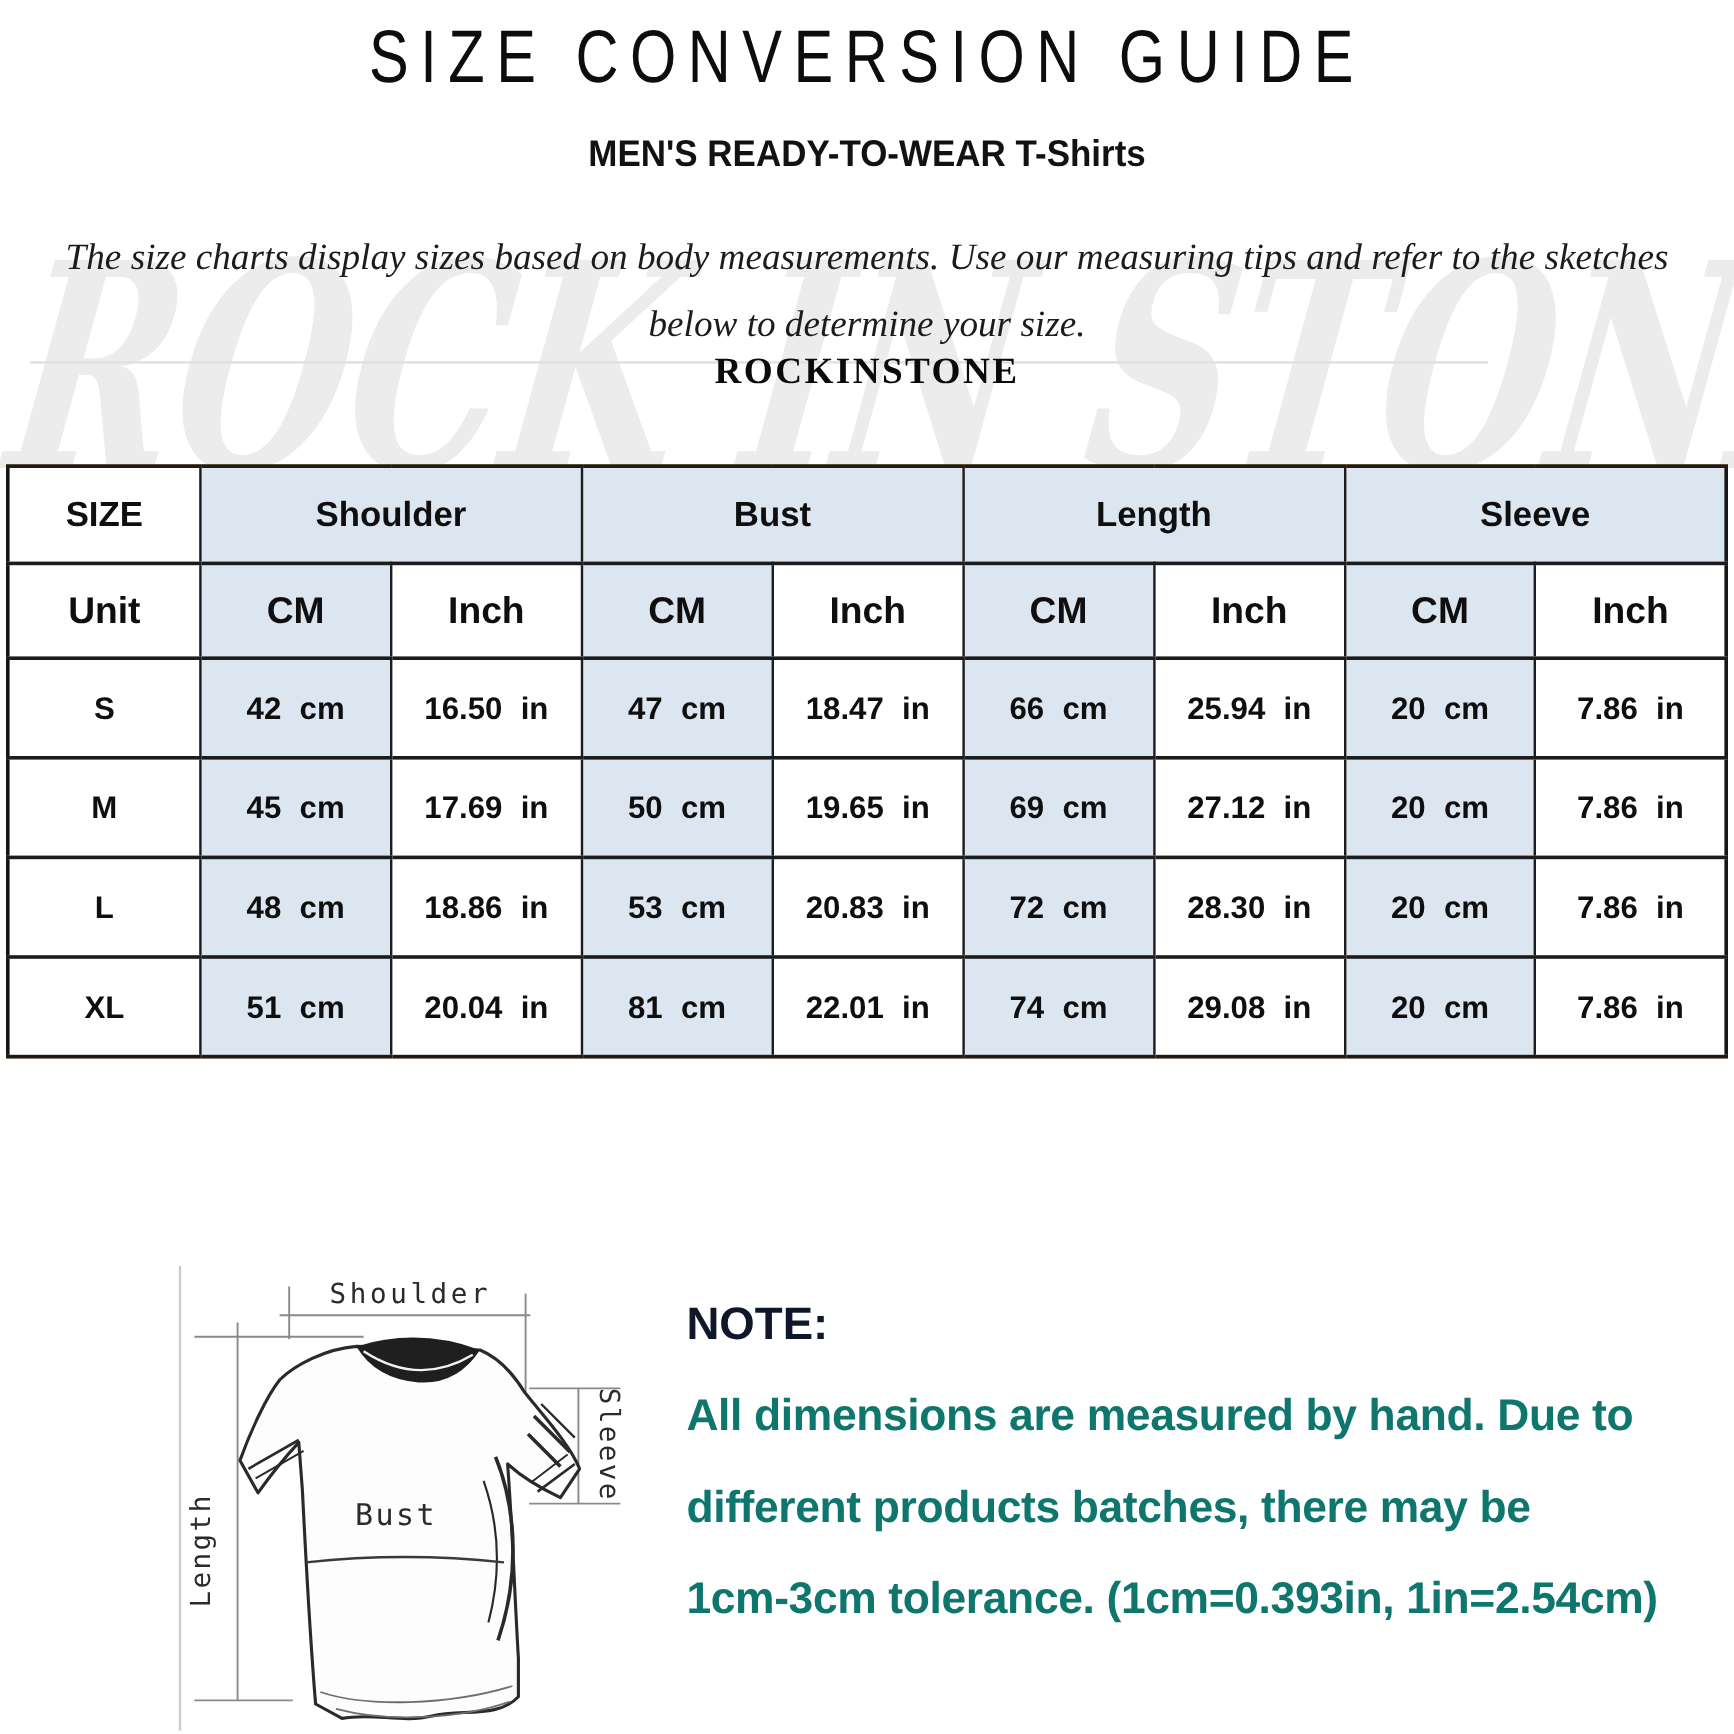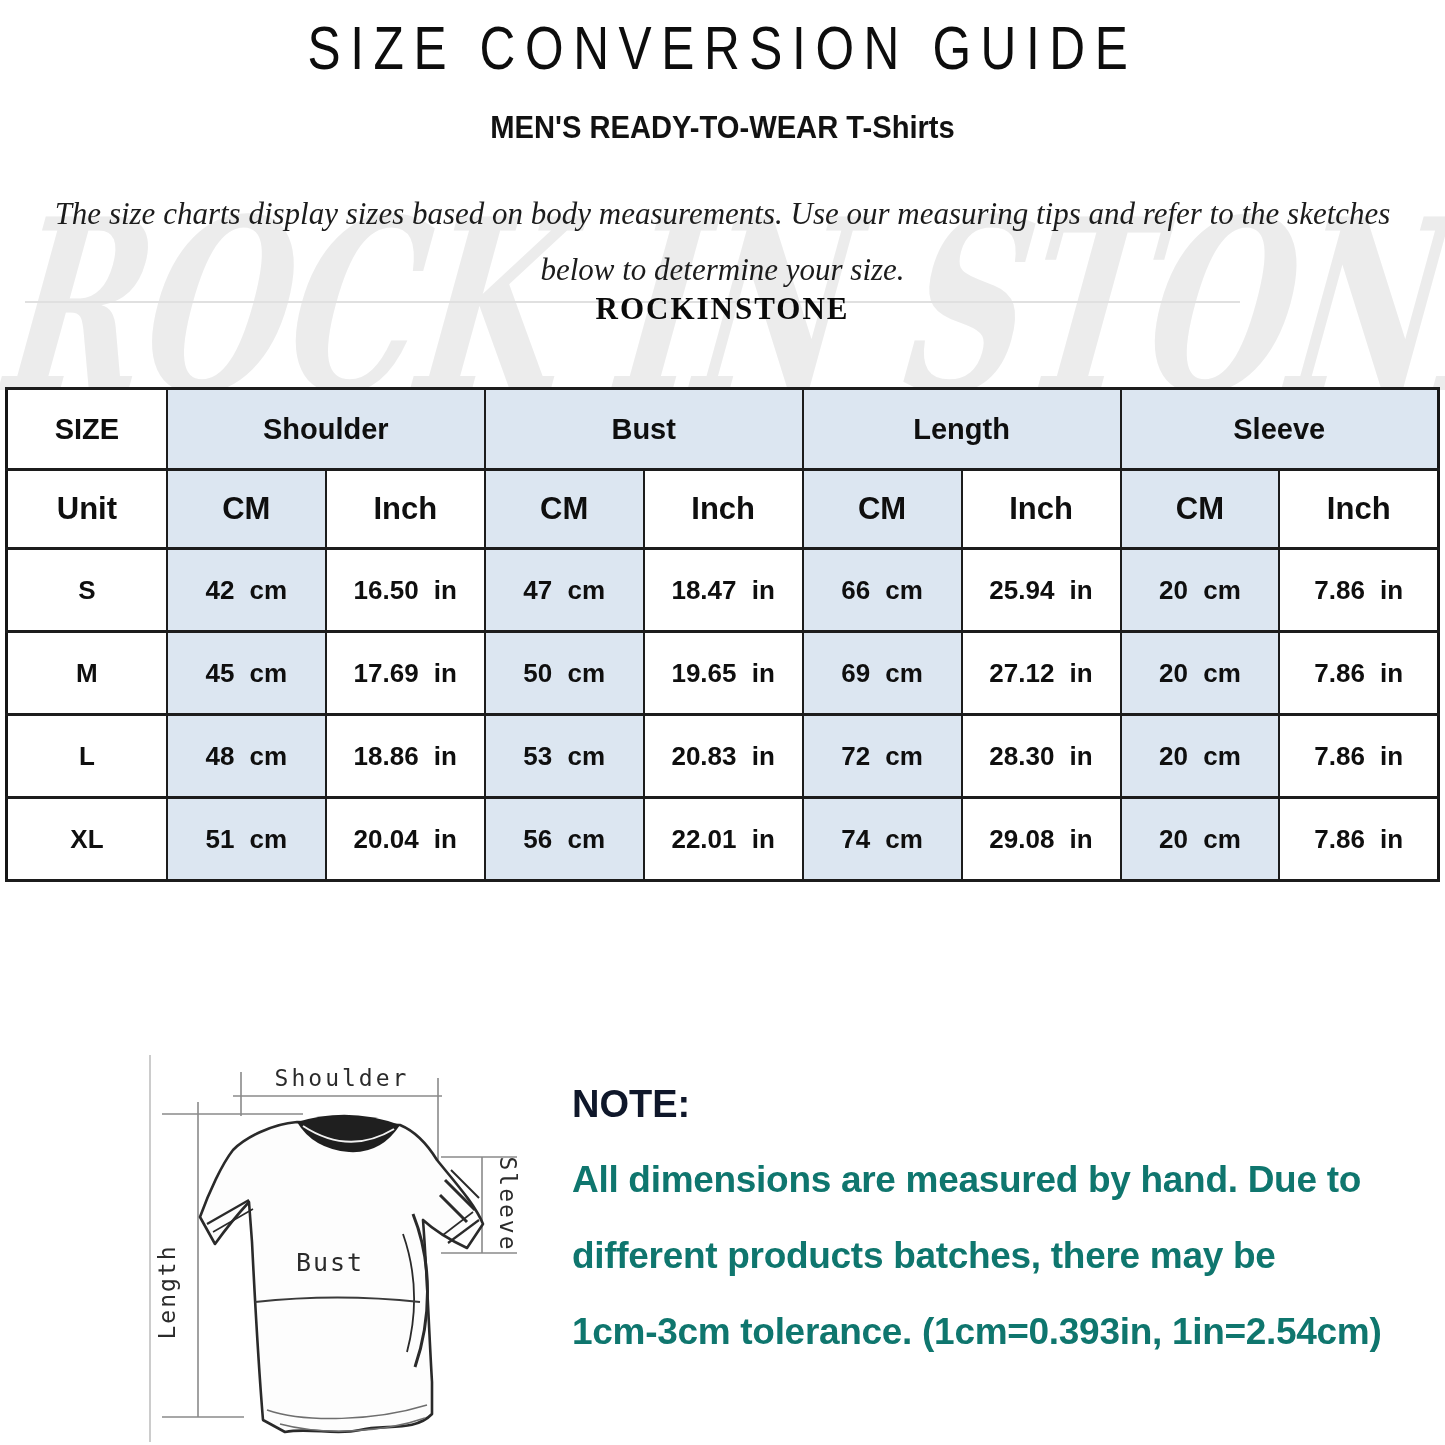--- a/index.html
+++ b/index.html
@@ -131,21 +131,21 @@
           <td>20.83 in</td>
           <td class="shaded">72 cm</td>
           <td>28.30 in</td>
           <td class="shaded">20 cm</td>
           <td>7.86 in</td>
         </tr>
         <tr>
           <td>XL</td>
           <td class="shaded">51 cm</td>
           <td>20.04 in</td>
-          <td class="shaded">56 cm</td>
+          <td class="shaded">81 cm</td>
           <td>22.01 in</td>
           <td class="shaded">74 cm</td>
           <td>29.08 in</td>
           <td class="shaded">20 cm</td>
           <td>7.86 in</td>
         </tr>
       </tbody>
   </table>
 
   <div class="diagram">

